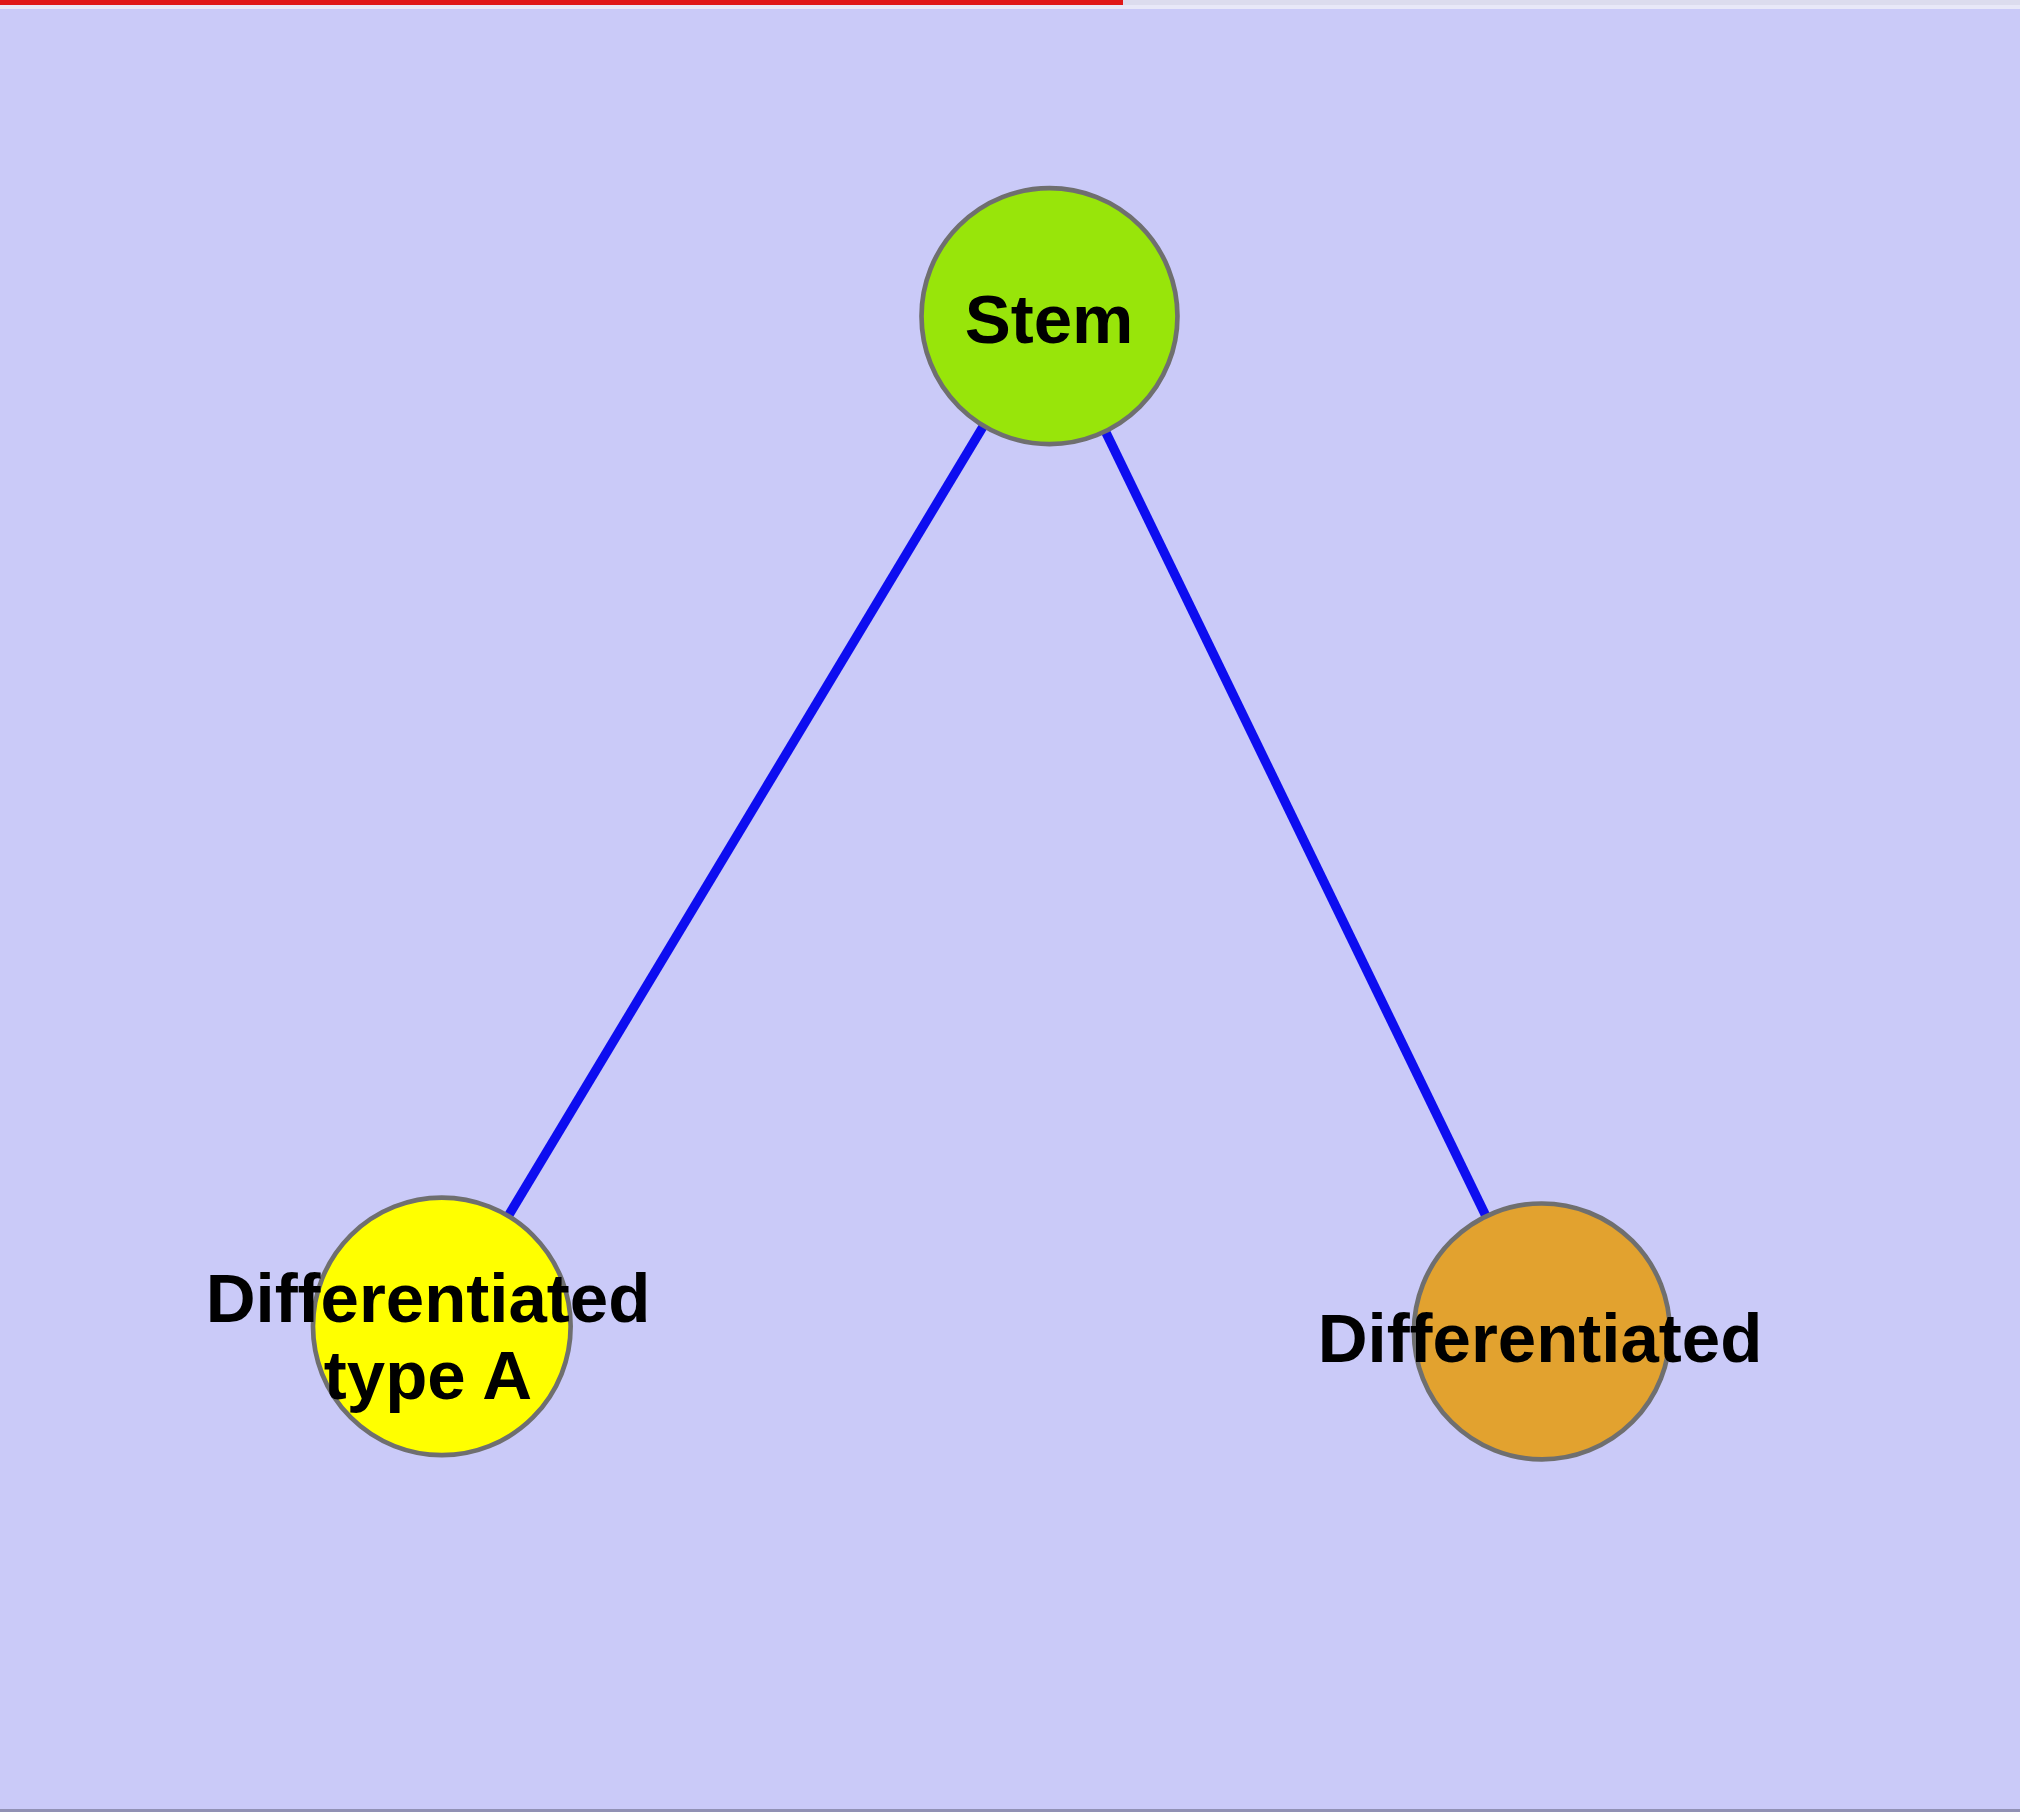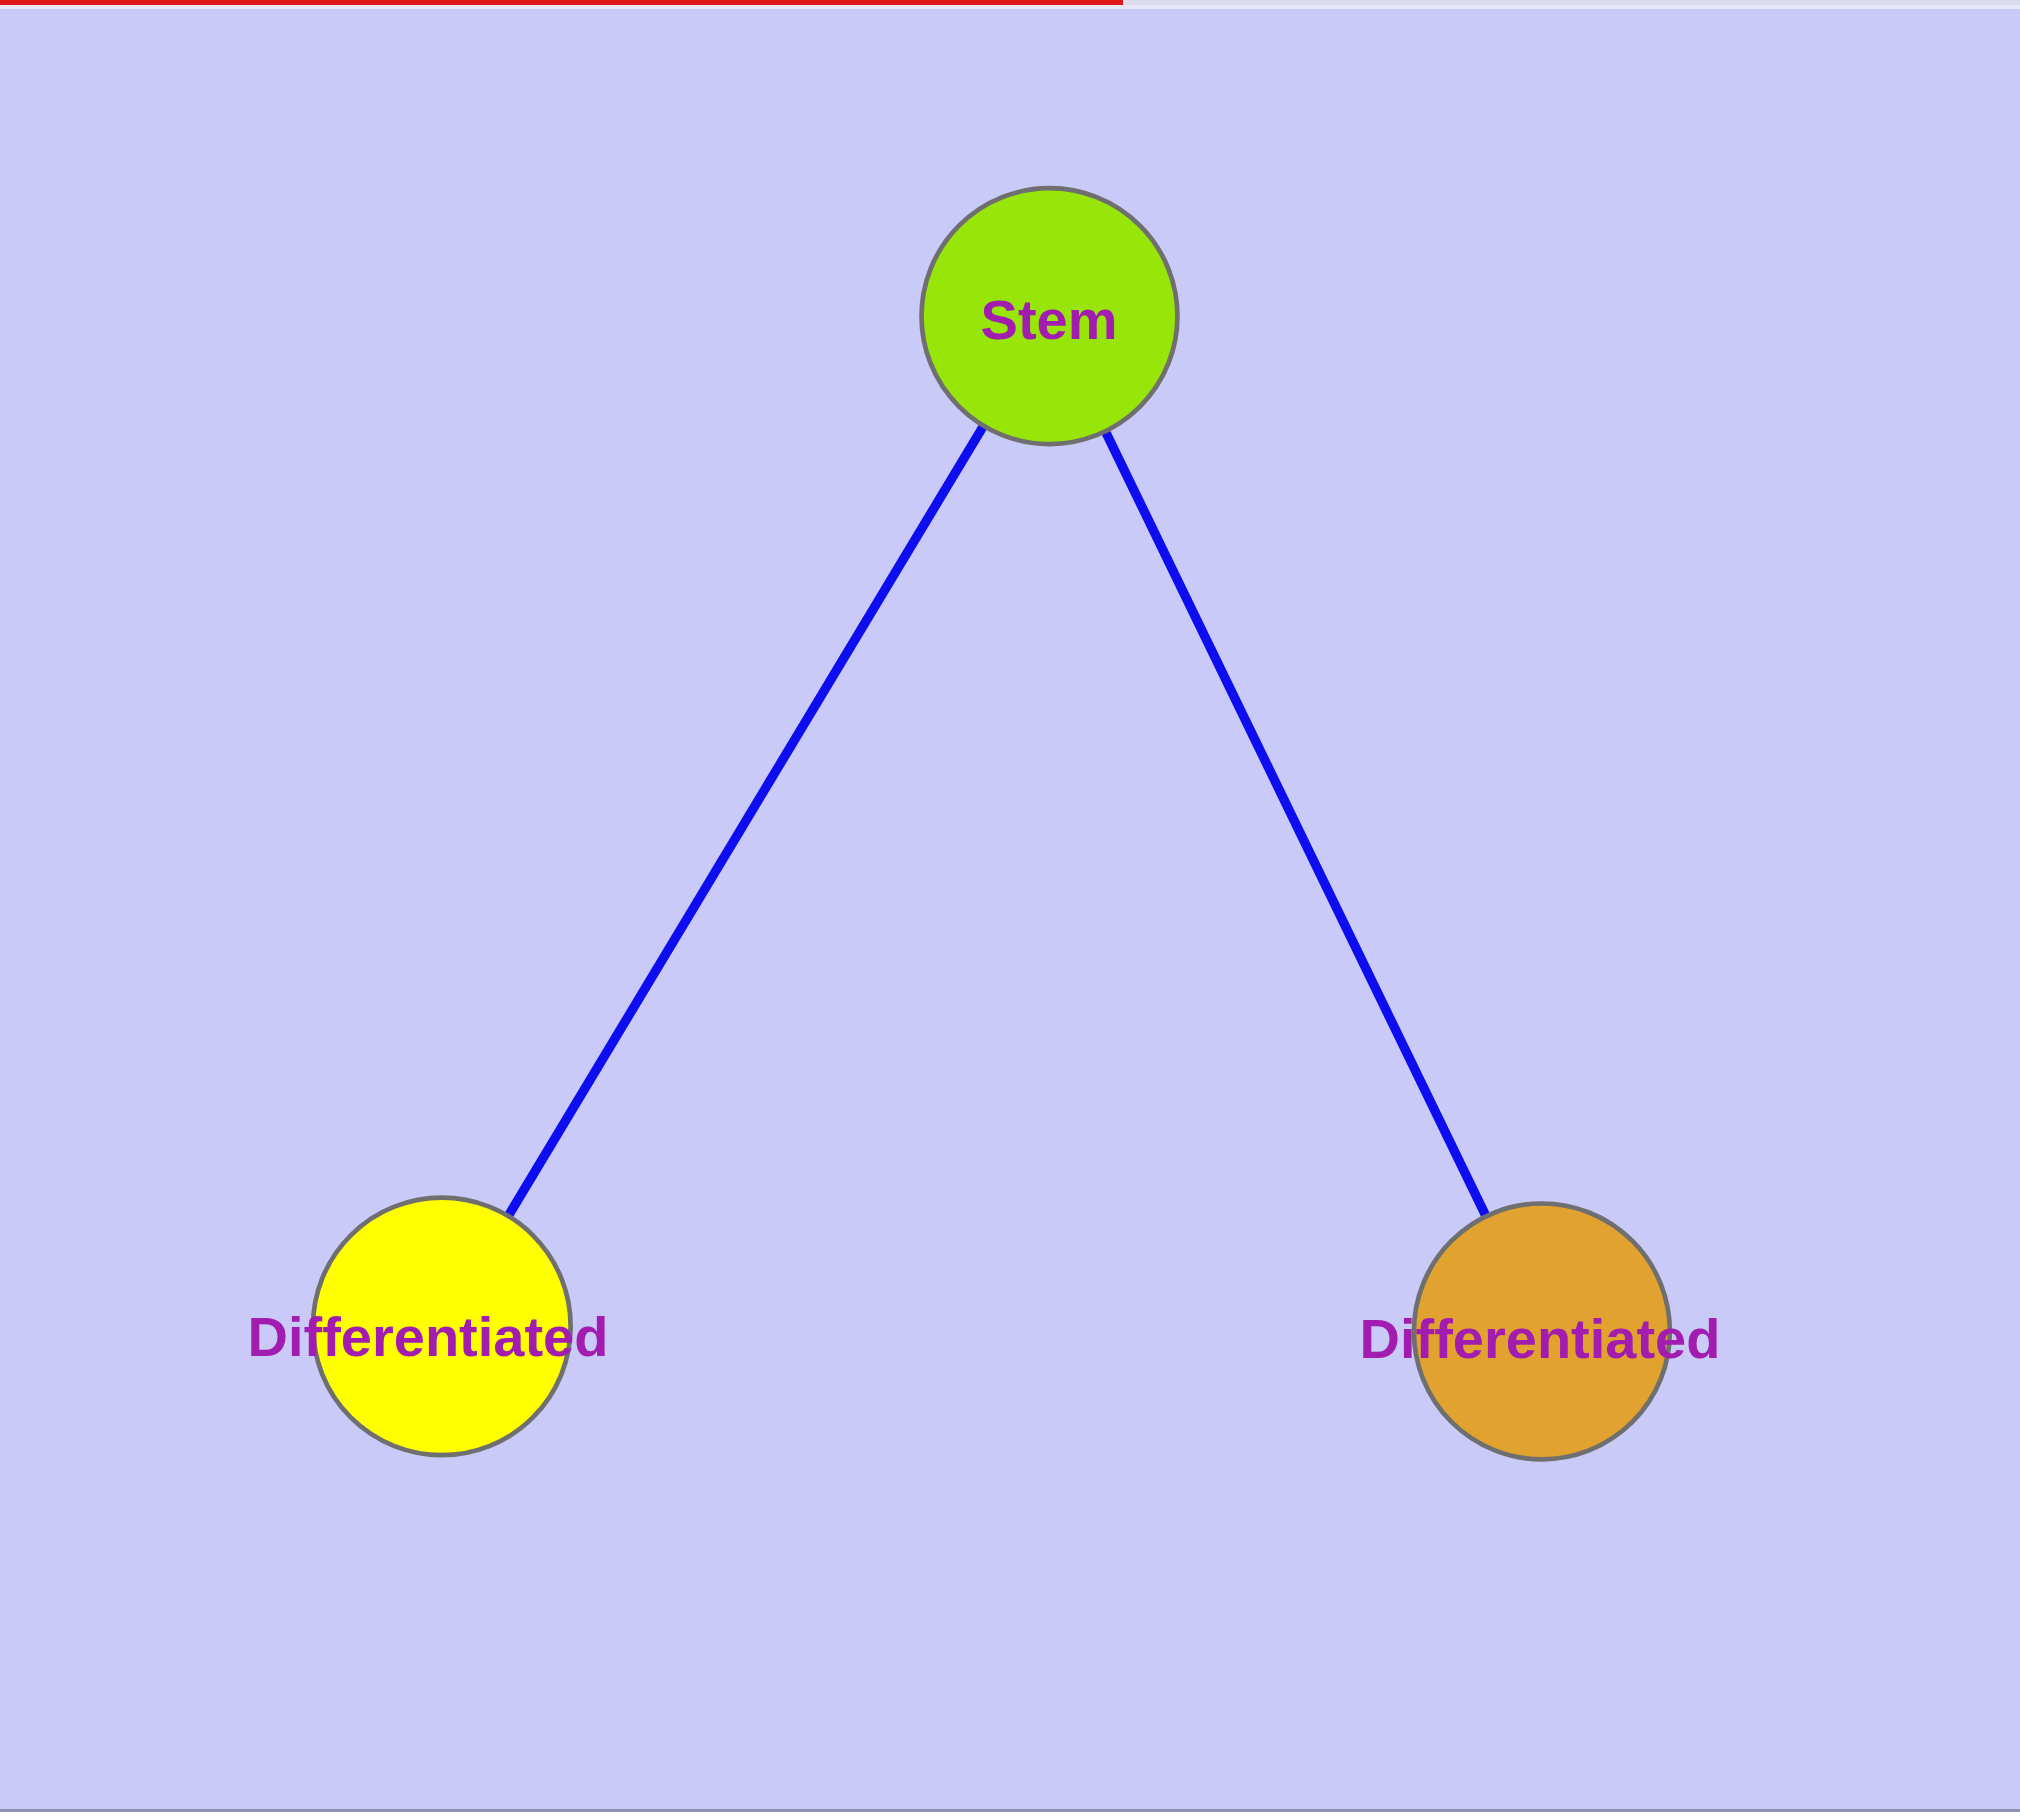--- a/index.html
+++ b/index.html
@@ -56,23 +56,23 @@
     stroke-width: 11px;
     fill: none;
   }
   svg.graph circle.node {
     stroke: #6f6f6f;
     stroke-width: 5.5px;
   }
   .node-label {
     position: absolute;
     transform: translate(-50%, -50%);
-    color: #a21caf;
+    color: #000000;
     font-weight: 700;
-    font-size: 56px;
+    font-size: 69px;
     line-height: 1.12;
     text-align: center;
     white-space: nowrap;
   }
   .node-label span { display: block; }
   #label-stem   { left: 1049px; top: 320px;  }
   #label-type-a { left: 428px;  top: 1337px; }
   #label-type-b { left: 1540px; top: 1339px; }
 </style>
 </head>
@@ -92,20 +92,21 @@
     <circle class="node" cx="521" cy="1565" r="152" fill="#ffff00"></circle>
     <circle class="node" cx="1819" cy="1571" r="151" fill="#e2a22f"></circle>
   </svg>
 
   <div class="node-label" id="label-stem">
     <span>Stem</span>
   </div>
 
   <div class="node-label" id="label-type-a">
     <span>Differentiated</span>
+    <span>type A</span>
   </div>
 
   <div class="node-label" id="label-type-b">
     <span>Differentiated</span>
   </div>
 
   <div class="bottom-edge"></div>
 
 </div>
 

